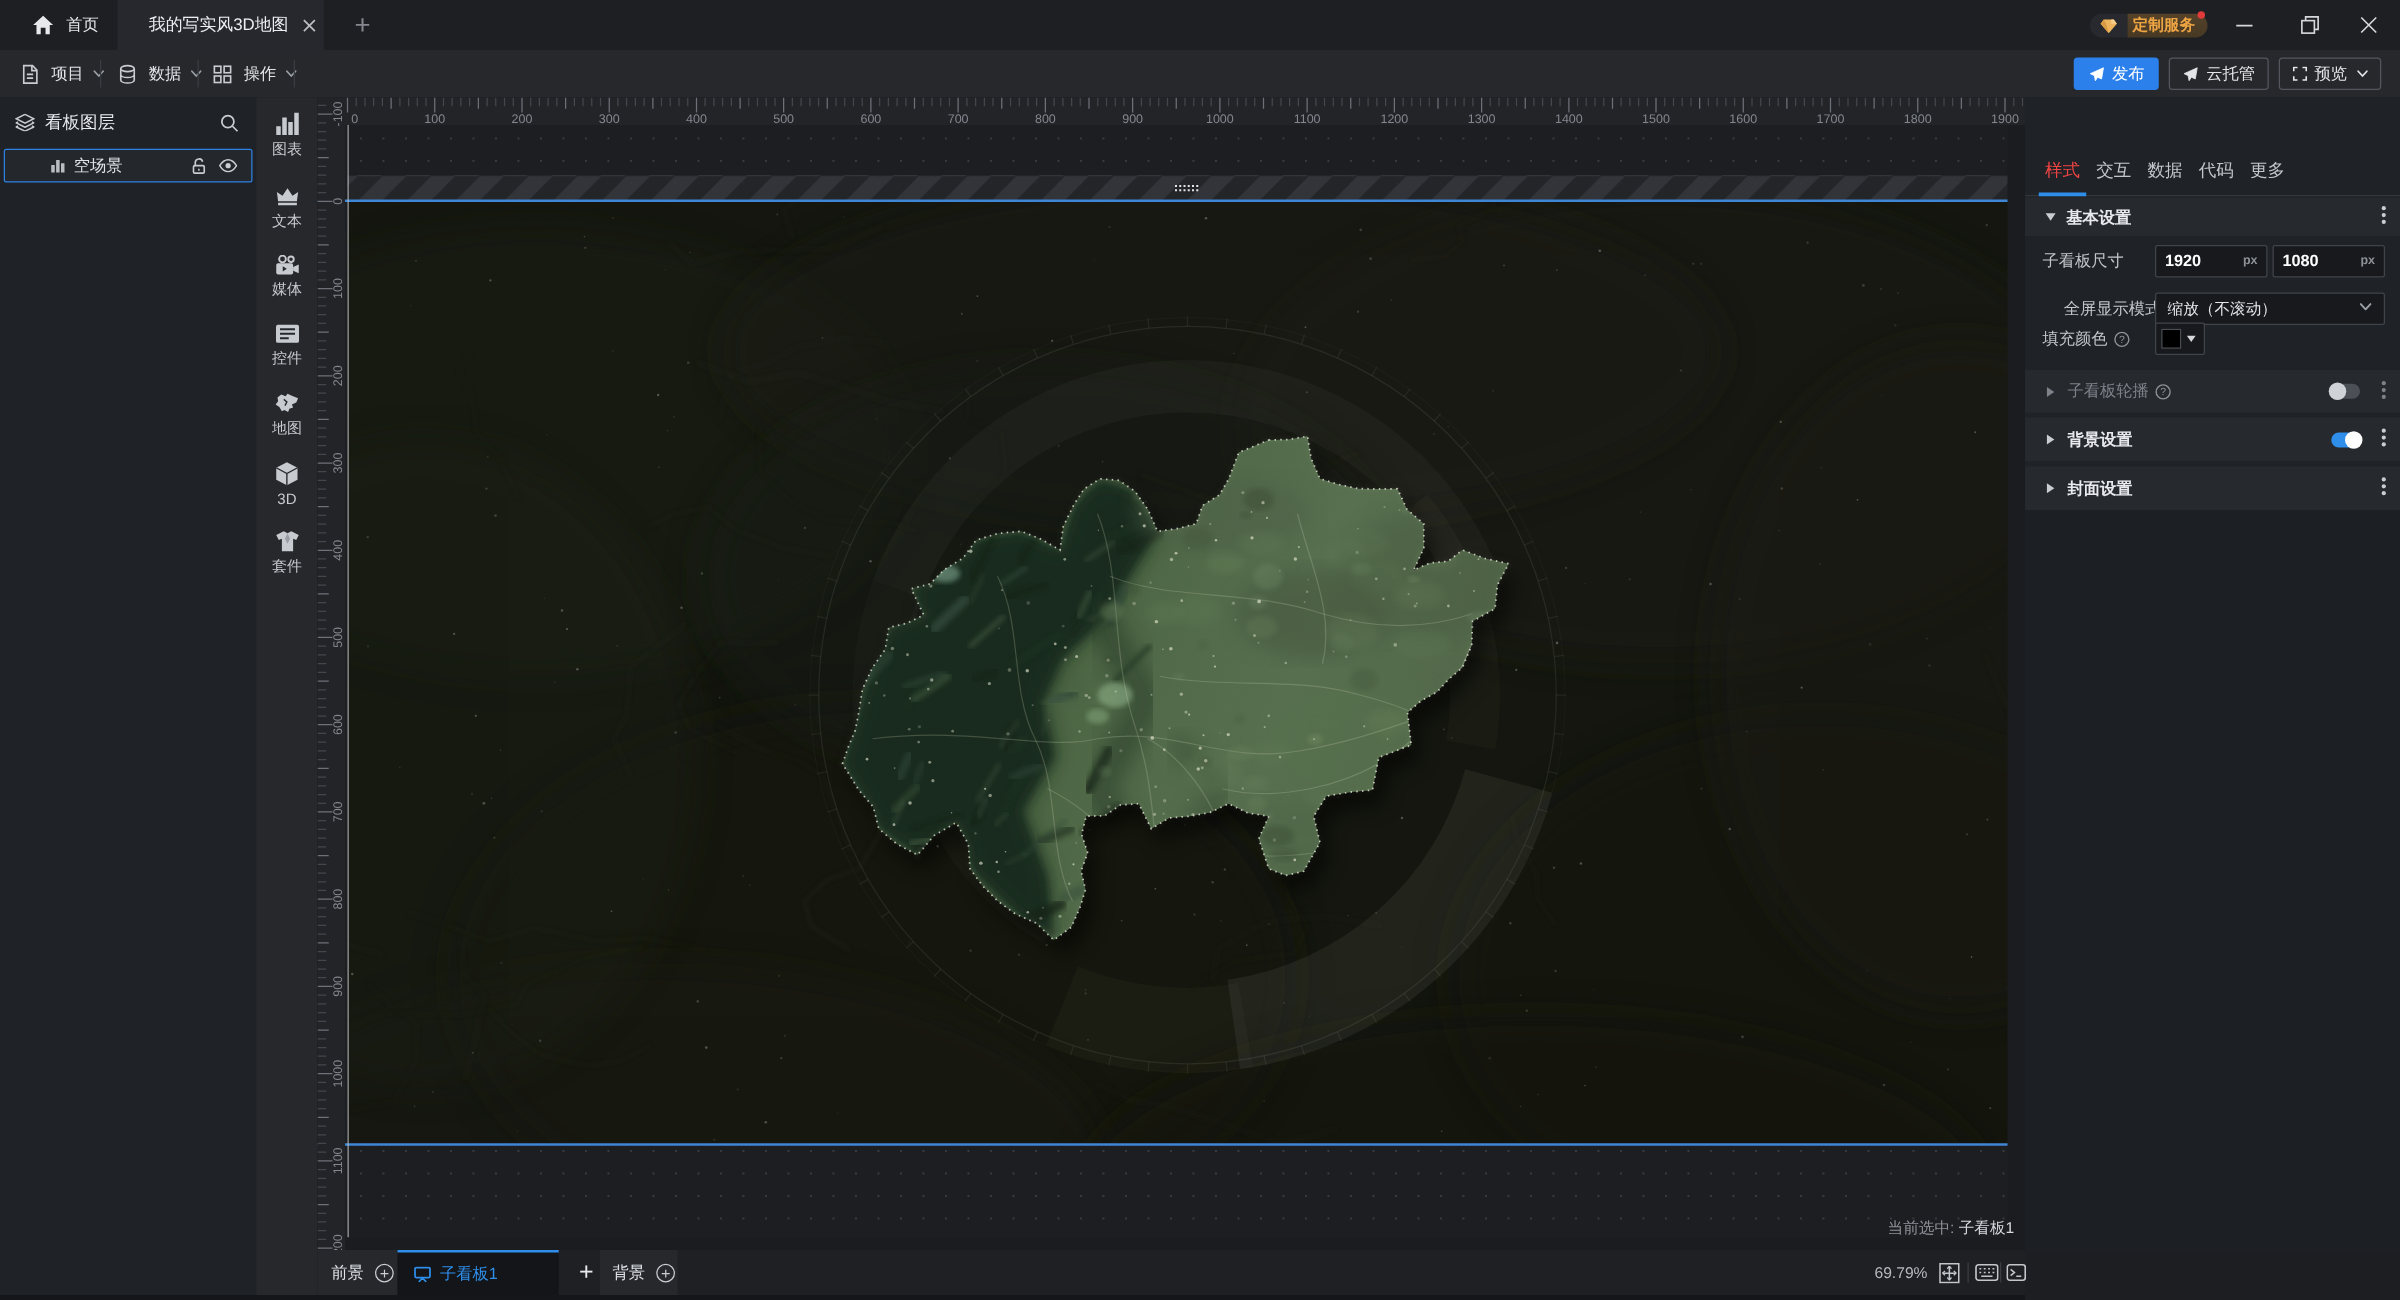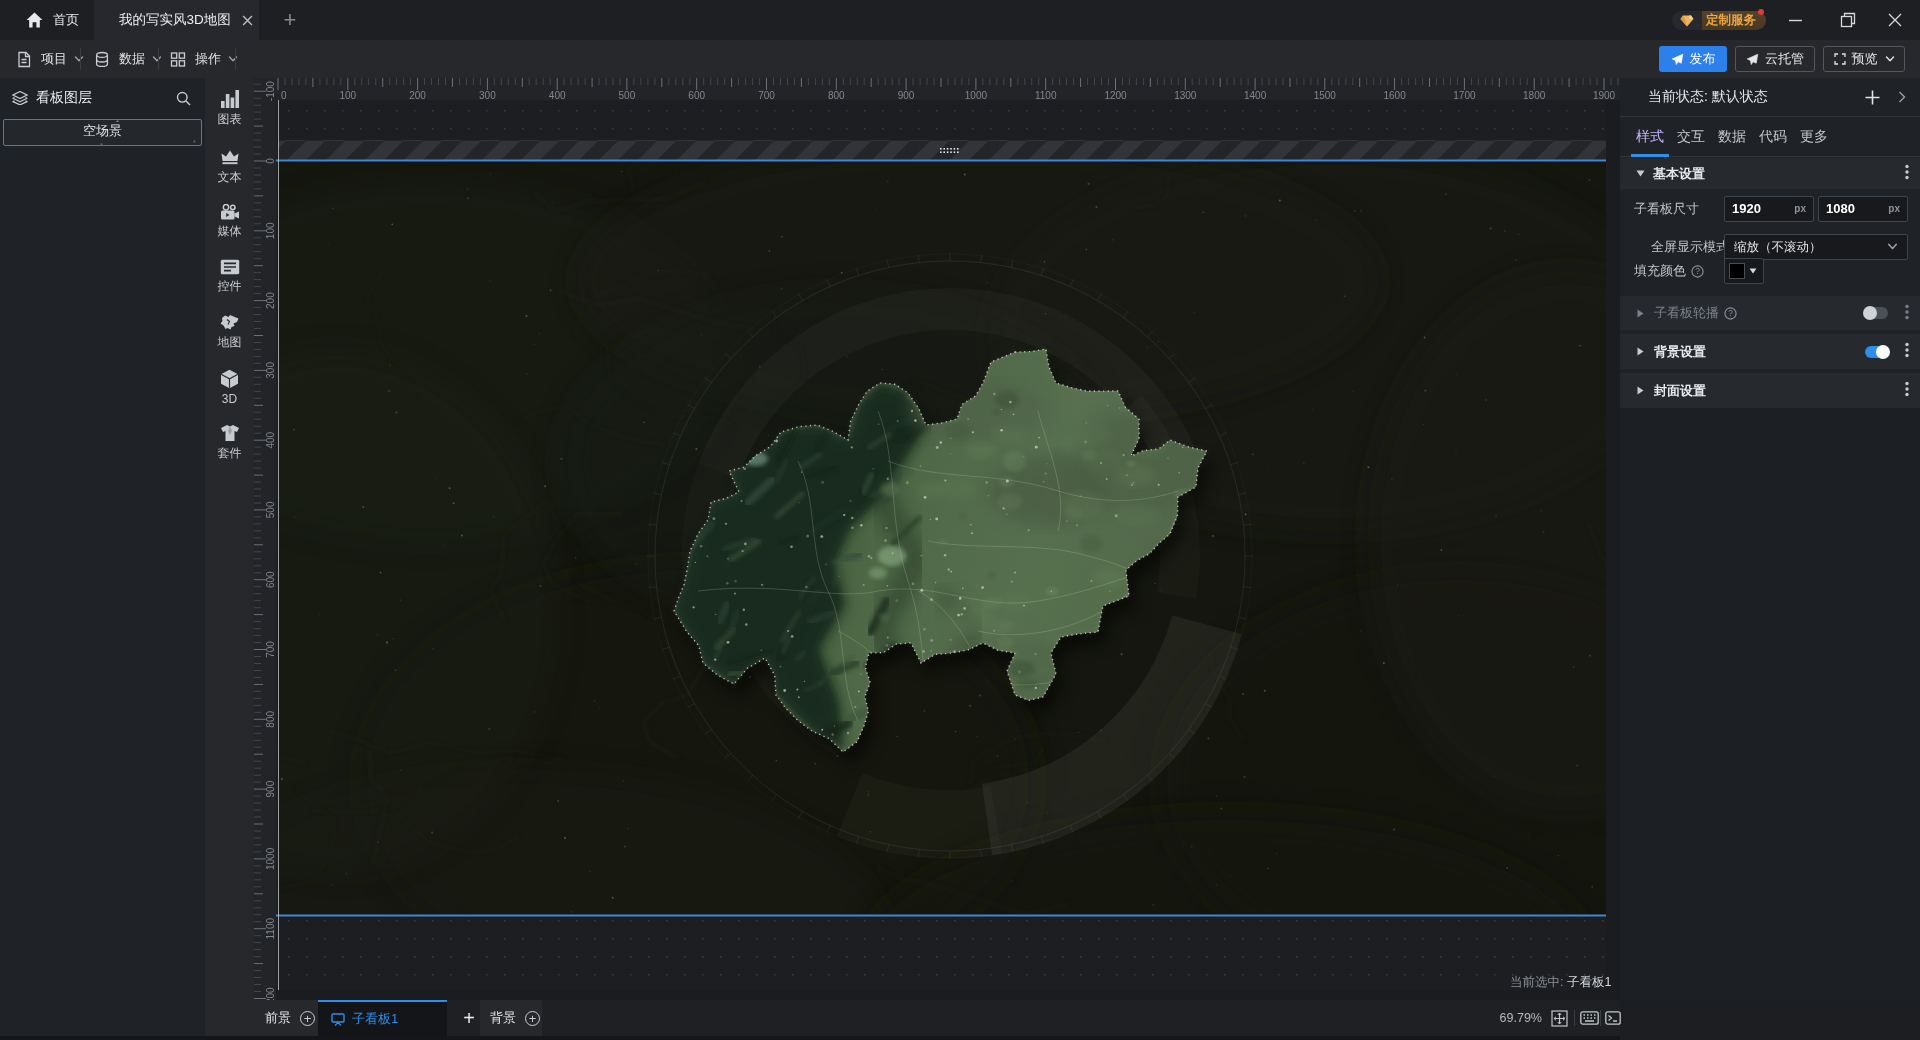--- a/index.html
+++ b/index.html
@@ -23,21 +23,21 @@
 .tbitem{top:40px;height:38px;display:flex;align-items:center;color:#e1e3e7;font-size:13px;}
 .tbdiv{top:48px;width:1px;height:22px;background:#393c41;}
 .chev{margin-left:7px;}
 .btn{top:46px;height:26px;border-radius:3px;display:flex;align-items:center;justify-content:center;
   font-size:13px;color:#fff;}
 .btn.ghost{border:1px solid #53565c;color:#e3e5e8;}
 
 #lpanel{left:0;top:78px;width:205px;height:958px;background:#1f2226;}
 #lphead{left:0;top:78px;width:205px;height:40px;display:flex;align-items:center;color:#e8eaed;font-size:14px;text-align:right;}
 #lrow{left:3px;top:119px;width:199px;height:27px;border:1px solid #2f80e4;background:#24272c;border-radius:2px;
-  display:flex;align-items:center;color:#dfe2e6;font-size:13px;flex-direction:column;}
+  display:flex;align-items:center;color:#dfe2e6;font-size:13px;}
 
 #istrip{left:205px;top:78px;width:49px;height:958px;background:#26282c;}
 .sitem{left:205px;width:49px;text-align:center;color:#c7cacf;font-size:12px;}
 .sitem svg{display:block;margin:0 auto 3px auto;}
 
 #canvas{left:254px;top:78px;width:1366px;height:922px;}
 
 #bbar{left:254px;top:1000px;width:1366px;height:36px;background:#1e2023;}
 .bblk{top:1000px;height:36px;background:#26282c;display:flex;align-items:center;color:#dfe2e6;font-size:13px;}
 #btab{left:318px;top:1000px;width:129px;height:36px;background:#131519;border-top:2.5px solid #2e8eea;
@@ -49,21 +49,21 @@
 .bdiv{top:1010px;width:1px;height:16px;background:#3a3d42;}
 
 #status{left:1620px;top:1000px;width:300px;height:40px;background:#26282b;color:#f2f3f5;font-size:12px;font-weight:bold;white-space:nowrap;letter-spacing:-0.3px;}
 #status .r1{position:absolute;left:8px;top:4px;width:286px;display:flex;justify-content:space-between;}
 #status .r2{position:absolute;left:8px;top:20px;width:286px;display:flex;justify-content:space-between;}
 
 #rpanel{left:1620px;top:78px;width:300px;height:922px;background:#1f2226;}
 #rphead{left:1620px;top:78px;width:300px;height:39px;border-bottom:1px solid #33363b;display:flex;align-items:center;color:#e4e6ea;font-size:14px;}
 #rtabs{left:1620px;top:117px;width:300px;height:40px;border-bottom:1px solid #33363b;display:flex;align-items:center;color:#c3c7cc;font-size:14px;}
 .rtab{margin-left:16px;position:relative;height:40px;display:flex;align-items:center;}
-.rtab.act{color:#c4b5fd;}
+.rtab.act{color:#ef4444;}
 .rtab.act:after{content:"";position:absolute;left:-5px;right:-5px;bottom:0;height:3px;background:#2e8eea;}
 .sect{left:1620px;width:300px;height:31px;background:#26292e;display:flex;align-items:center;color:#e8eaee;font-size:13px;font-weight:bold;}
 .sect .dots3{position:absolute;right:11px;}
 .rrow{left:1620px;width:300px;display:flex;align-items:center;color:#c3c7cc;font-size:13px;}
 .inp{background:#17191d;border:1px solid #40444b;border-radius:2px;height:26px;display:flex;align-items:center;color:#fff;font-size:13px;font-weight:bold;}
 .inp .px{margin-left:auto;color:#8e9298;font-weight:bold;font-size:10px;}
 .tgl{position:absolute;right:32px;width:23px;height:12px;border-radius:6px;}
 .tgl .knob{position:absolute;top:-1px;width:14px;height:14px;border-radius:7px;background:#fff;}
 </style></head><body>
 <div id="app">
@@ -985,29 +985,20 @@
     </div>
     <div class="abs bdiv" style="left:1600px"></div>
     <div class="abs bicon" style="left:1602px;width:22px">
       <svg width="16" height="14" viewBox="0 0 16 14">
         <rect x="0.8" y="0.8" width="14.4" height="12.4" rx="2" fill="none" stroke="#c3c7cb" stroke-width="1.3"></rect>
         <path d="M3.5 4.5 L6.5 7 L3.5 9.5 M8 10 H12" stroke="#c3c7cb" stroke-width="1.3" fill="none"></path>
       </svg>
     </div>
     <div class="abs" style="left:0;top:1036px;width:1620px;height:4px;background:#151619"></div>
     <div class="abs" id="rpanel"></div>
-    <div class="abs" id="rphead">
-      <span style="margin-left:28px">当前状态: 默认状态</span>
-<svg width="17" height="17" viewBox="0 0 17 17" style="margin-left:auto">
-        <path d="M8.5 1.5 V15.5 M1.5 8.5 H15.5" stroke="#e2e4e8" stroke-width="1.6"></path>
-      </svg>
-<svg width="8" height="12" viewBox="0 0 8 12" style="margin:0 14px 0 17px">
-        <path d="M1.5 1 L6.5 6 L1.5 11" stroke="#9aa0a6" stroke-width="1.4" fill="none"></path>
-      </svg>
-    </div>
     <div class="abs" id="rtabs">
       <div class="rtab act">样式</div>
       <div class="rtab" style="margin-left:13px">交互</div>
       <div class="rtab" style="margin-left:13px">数据</div>
       <div class="rtab" style="margin-left:13px">代码</div>
       <div class="rtab" style="margin-left:13px">更多</div>
     </div>
     <div class="abs sect" style="top:158px"><svg width="9" height="7" viewBox="0 0 9 7" style="margin:0 8px 0 16px">
         <path d="M0.5 0.5 H8.5 L4.5 6.5 Z" fill="#c9ccd1"></path>
       </svg>基本设置<span class="dots3"><svg width="4" height="16" viewBox="0 0 4 16">

